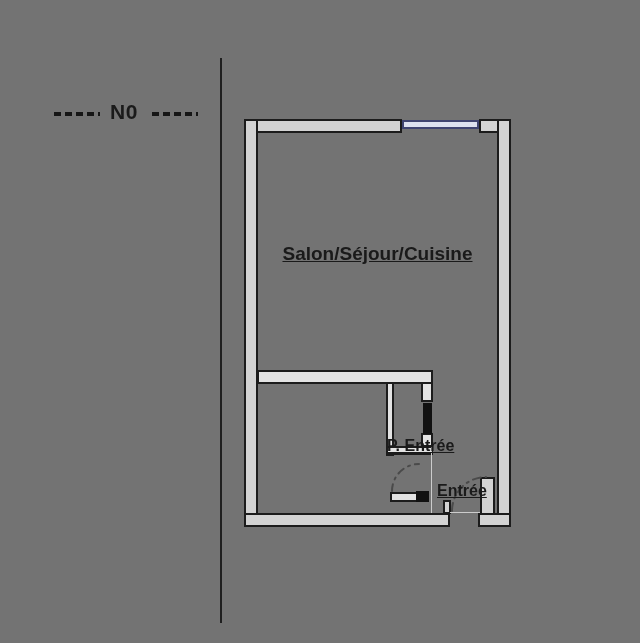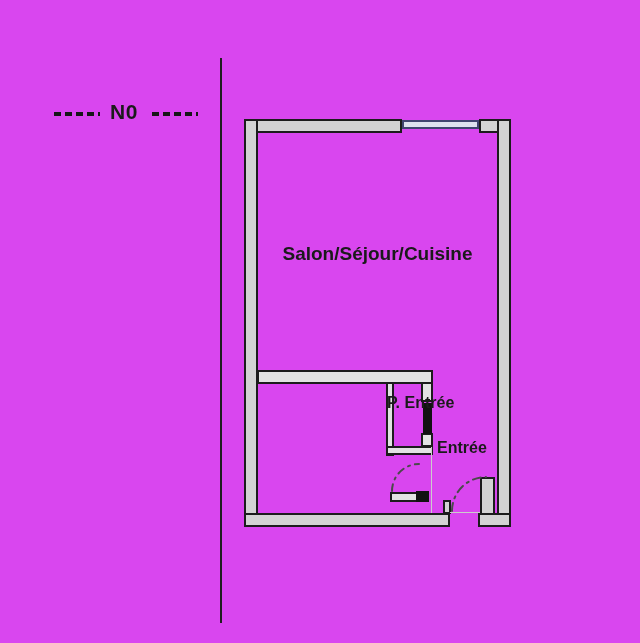--- a/index.html
+++ b/index.html
@@ -6,34 +6,34 @@
     --wall-fill:#d3d3d3;
     --interior-wall-fill:#e3e3e3;
     --wall-outline:#1c1c1c;
     --window-fill:#dde1ef;
     --window-frame:#3f4470;
     --door-arc:#4a4a4a;
     --text:#1a1a1a;
   }
   html,body{margin:0;padding:0;background:#ffffff;}
   .canvas{
-    position:relative;width:640px;height:643px;background:#d946ef;overflow:hidden;
+    position:relative;width:640px;height:643px;background:#737373;overflow:hidden;
     font-family:"Liberation Sans","DejaVu Sans",sans-serif;color:var(--text);
   }
   .abs{position:absolute;box-sizing:border-box;}
   .divider{background:#1f1f1f;}
   .wall-ext{background:var(--wall-fill);border:2px solid var(--wall-outline);}
   .wall-int{background:var(--interior-wall-fill);border:2px solid var(--wall-outline);}
   .door-bar{background:#111111;}
   .thinline{background:#cccccc;}
   .window-band{background:var(--window-fill);border:2px solid var(--window-frame);}
-  .room-label{font-weight:bold;white-space:nowrap;color:var(--text);}
+  .room-label{font-weight:bold;white-space:nowrap;color:var(--text);text-decoration:underline;}
   .lbl-salon{font-size:19px;text-align:center;}
   .lbl-sdeau{font-size:18px;text-align:center;}
-  .lbl-small{font-size:16px;}
+  .lbl-small{font-size:16px;margin-top:43px;}
   .level{font-size:21px;font-weight:bold;text-align:center;letter-spacing:0.5px;}
   .dashes{background:repeating-linear-gradient(90deg,#161616 0 7px,transparent 7px 11px);}
   svg.arcs{position:absolute;left:0;top:0;pointer-events:none;}
 </style>
 </head>
 <body>
 
 <div class="canvas">
 
   <div class="abs divider" style="left:220px;top:58px;width:2px;height:565px;"></div>

